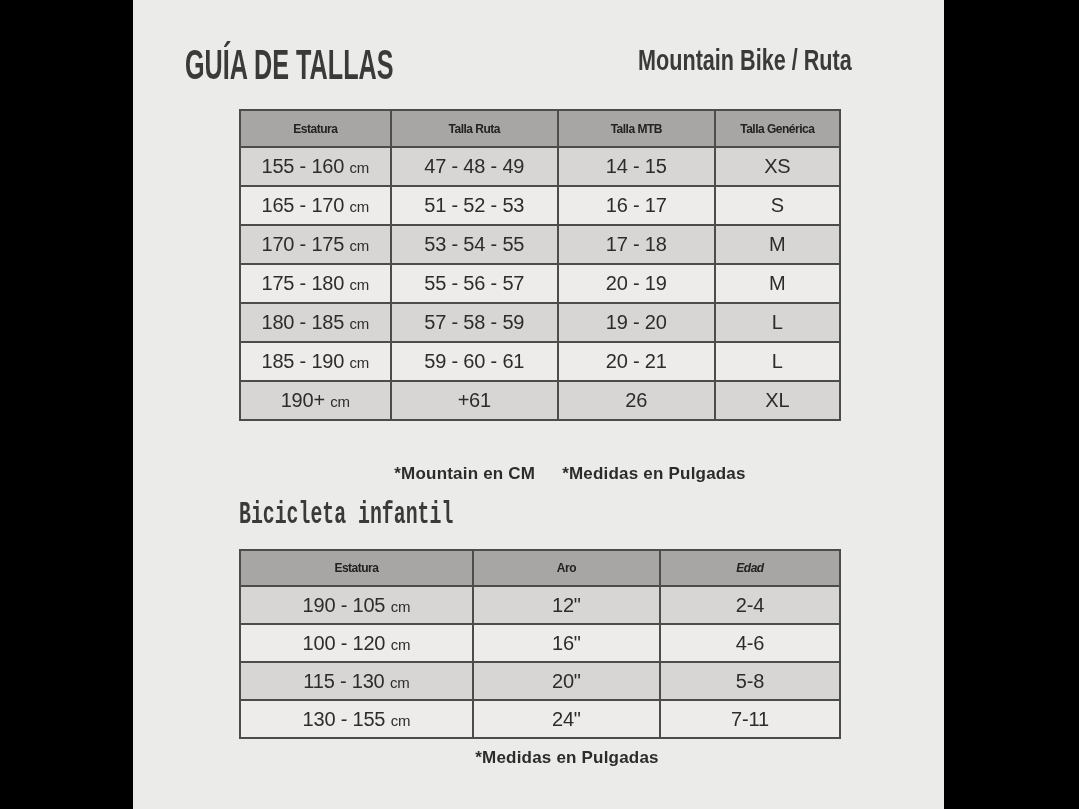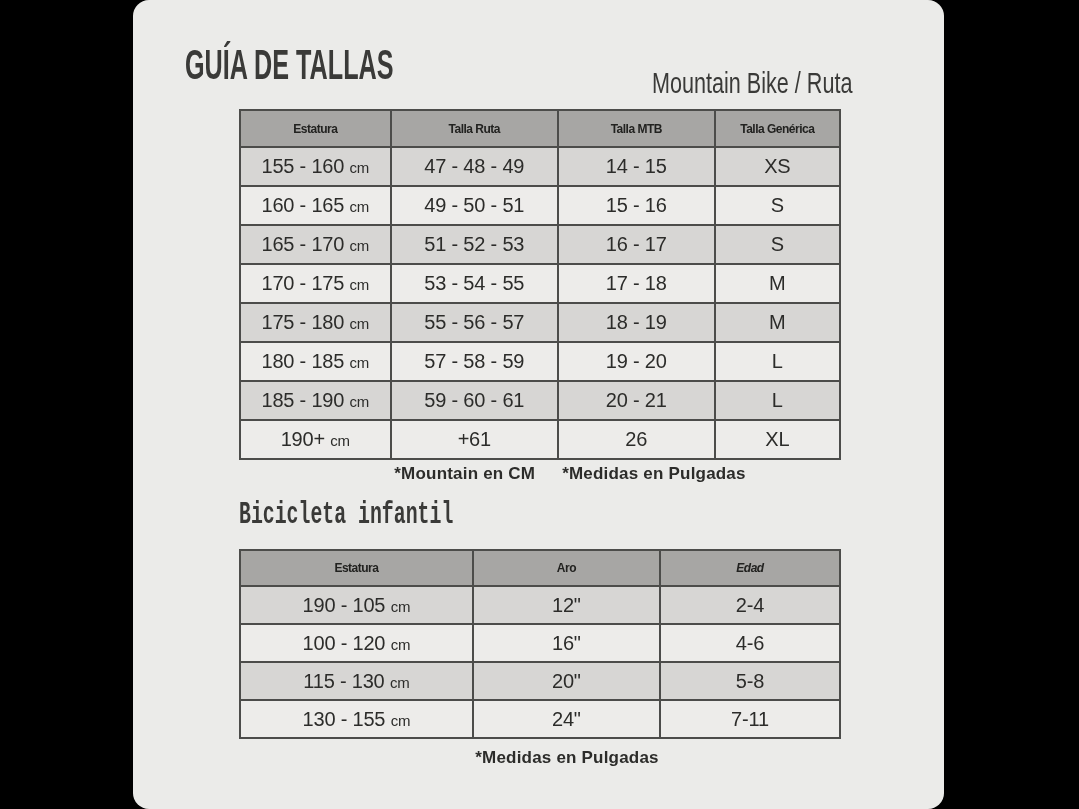--- a/index.html
+++ b/index.html
@@ -8,34 +8,33 @@
     position:relative;
     background: var(--frame-bg, #000);
     font-family: "Liberation Sans", sans-serif;
     overflow:hidden;
   }
   #content {
     position:absolute; left:133px; top:0;
     width:811px; height:809px;
     background: var(--page-bg, #ebebe9);
     color: var(--text, #2c2c2a);
-    border-radius: 16px;
   }
 
   
   .squeeze { display:inline-block; transform-origin:0 100%; }
   #page-title {
     position:absolute; left:52px; top:44px;
     font-size:42px; font-weight:bold; line-height:1;
     color: var(--title, #3a3a38); white-space:nowrap;
   }
   #page-title .squeeze { transform:scaleX(.60); }
   #page-subtitle {
-    position:absolute; right:92px; top:68px;
-    font-size:30px; font-weight:normal; line-height:1;
+    position:absolute; right:92px; top:45px;
+    font-size:30px; font-weight:bold; line-height:1;
     color: var(--title, #3a3a38); white-space:nowrap; 
   }
   #page-subtitle .squeeze { transform:scaleX(.72); transform-origin:100% 100%; }
   #kids-title {
     position:absolute; left:106px; top:499px;
     font-size:31px; font-weight:bold; line-height:1;
     color: var(--title, #3a3a38); white-space:nowrap;font-family:Liberation Mono, monospace;
   }
   #kids-title .squeeze { transform:scaleX(.64); }
 
@@ -107,41 +106,35 @@
           </tr>
         </thead>
         <tbody>
           <tr>
             <td>155 - 160 <span class="unit">cm</span></td>
             <td>47 - 48 - 49</td>
             <td>14 - 15</td>
             <td>XS</td>
           </tr>
           <tr>
-            <td>160 - 165 <span class="unit">cm</span></td>
-            <td>49 - 50 - 51</td>
-            <td>15 - 16</td>
-            <td>S</td>
-          </tr>
-          <tr>
             <td>165 - 170 <span class="unit">cm</span></td>
             <td>51 - 52 - 53</td>
             <td>16 - 17</td>
             <td>S</td>
           </tr>
           <tr>
             <td>170 - 175 <span class="unit">cm</span></td>
             <td>53 - 54 - 55</td>
             <td>17 - 18</td>
             <td>M</td>
           </tr>
           <tr>
             <td>175 - 180 <span class="unit">cm</span></td>
             <td>55 - 56 - 57</td>
-            <td>18 - 19</td>
+            <td>20 - 19</td>
             <td>M</td>
           </tr>
           <tr>
             <td>180 - 185 <span class="unit">cm</span></td>
             <td>57 - 58 - 59</td>
             <td>19 - 20</td>
             <td>L</td>
           </tr>
           <tr>
             <td>185 - 190 <span class="unit">cm</span></td>

